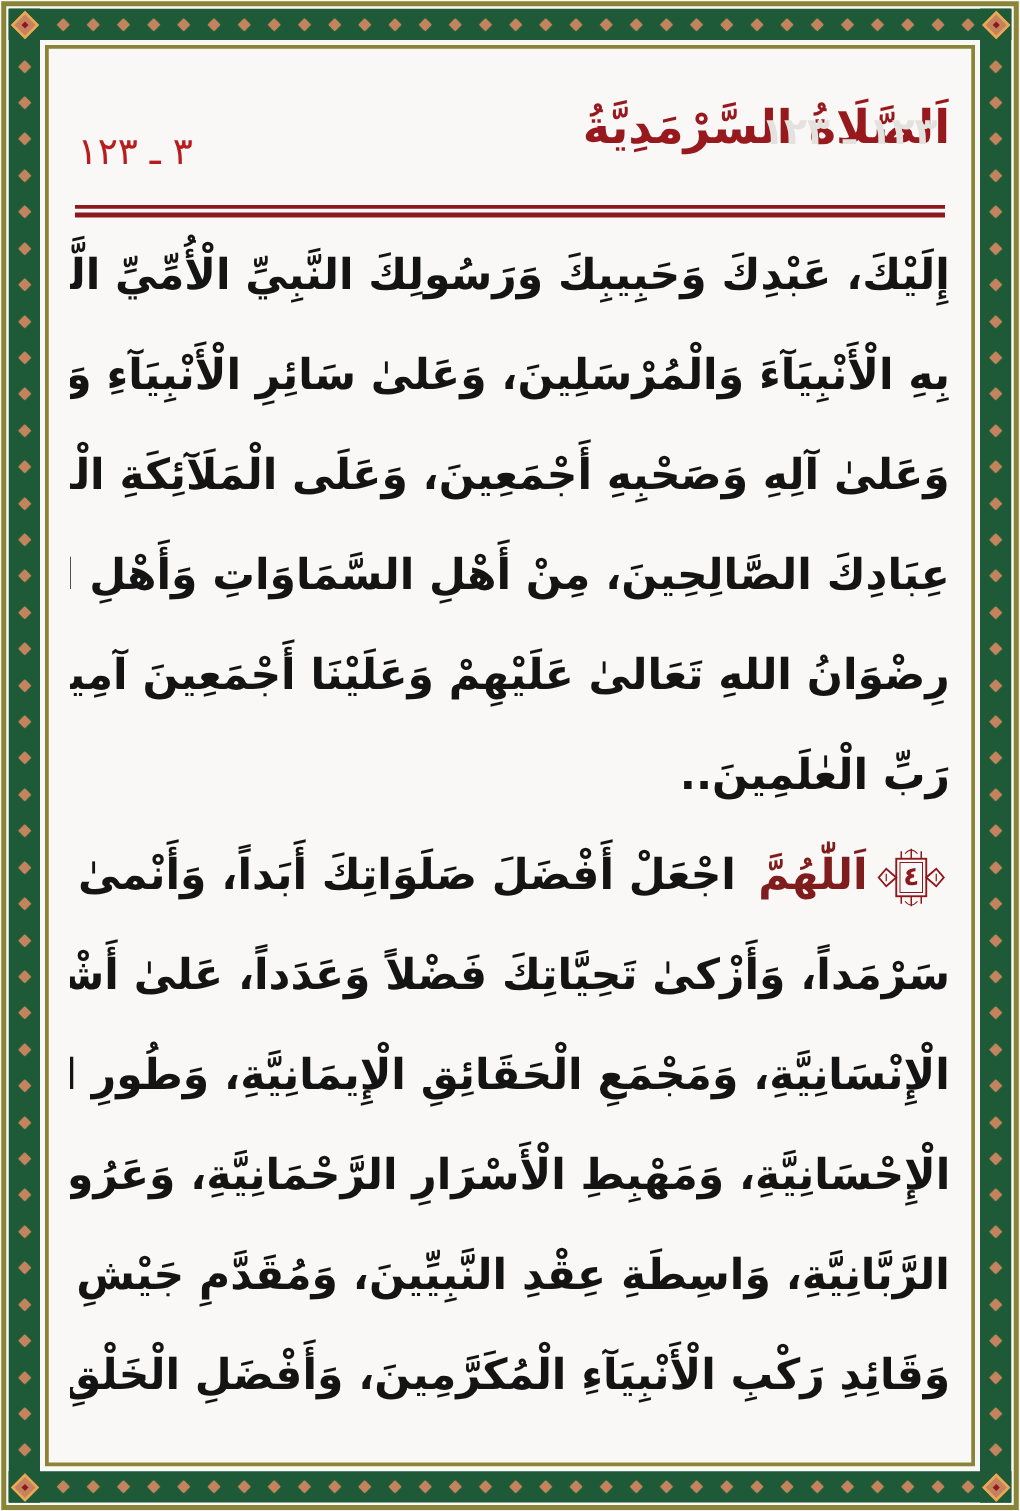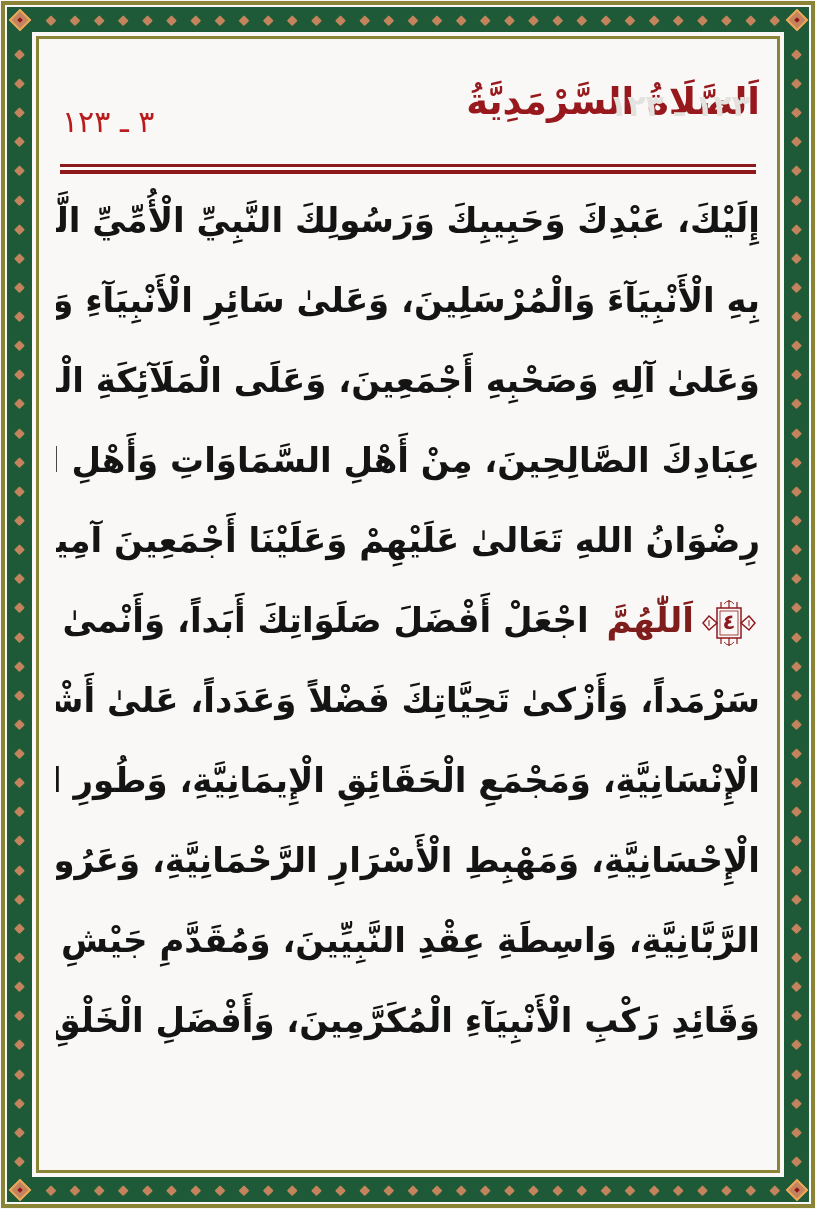--- a/index.html
+++ b/index.html
@@ -164,20 +164,21 @@
       <div class="ghost-label">١٢٣ ـ ١٢٣</div>
     </div>
     <div class="double-rule"></div>
 
     <div class="text-block">
       <div class="line">إِلَيْكَ، عَبْدِكَ وَحَبِيبِكَ وَرَسُولِكَ النَّبِيِّ الْأُمِّيِّ الَّذِي خَتَمْتَ</div>
       <div class="line">بِهِ الْأَنْبِيَآءَ وَالْمُرْسَلِينَ، وَعَلىٰ سَائِرِ الْأَنْبِيَآءِ وَالْمُرْسَلِينَ،</div>
       <div class="line">وَعَلىٰ آلِهِ وَصَحْبِهِ أَجْمَعِينَ، وَعَلَى الْمَلَآئِكَةِ الْمُقَرَّبِينَ، وَعَلىٰ</div>
       <div class="line">عِبَادِكَ الصَّالِحِينَ، مِنْ أَهْلِ السَّمَاوَاتِ وَأَهْلِ الْأَرَضِينَ،</div>
       <div class="line">رِضْوَانُ اللهِ تَعَالىٰ عَلَيْهِمْ وَعَلَيْنَا أَجْمَعِينَ آمِينَ؛ وَالْحَمْدُ لِلّٰهِ</div>
+      <div class="line align-end">رَبِّ الْعٰلَمِينَ..</div>
 
       <div class="line">
         <span class="medallion">
           <svg viewBox="0 0 58 52" width="58" height="52" xmlns="http://www.w3.org/2000/svg" fill="none" stroke="#8e191c" stroke-width="1.5">
             <rect x="17" y="11" width="24" height="30"></rect>
             <rect x="20" y="14" width="18" height="24" stroke-width="0.8"></rect>
             <path d="M17 26 L9 19 L3 26 L9 33 Z"></path>
             <path d="M41 26 L49 19 L55 26 L49 33 Z"></path>
             <path d="M9 23 L9 29" stroke-width="1"></path>
             <path d="M49 23 L49 29" stroke-width="1"></path>

